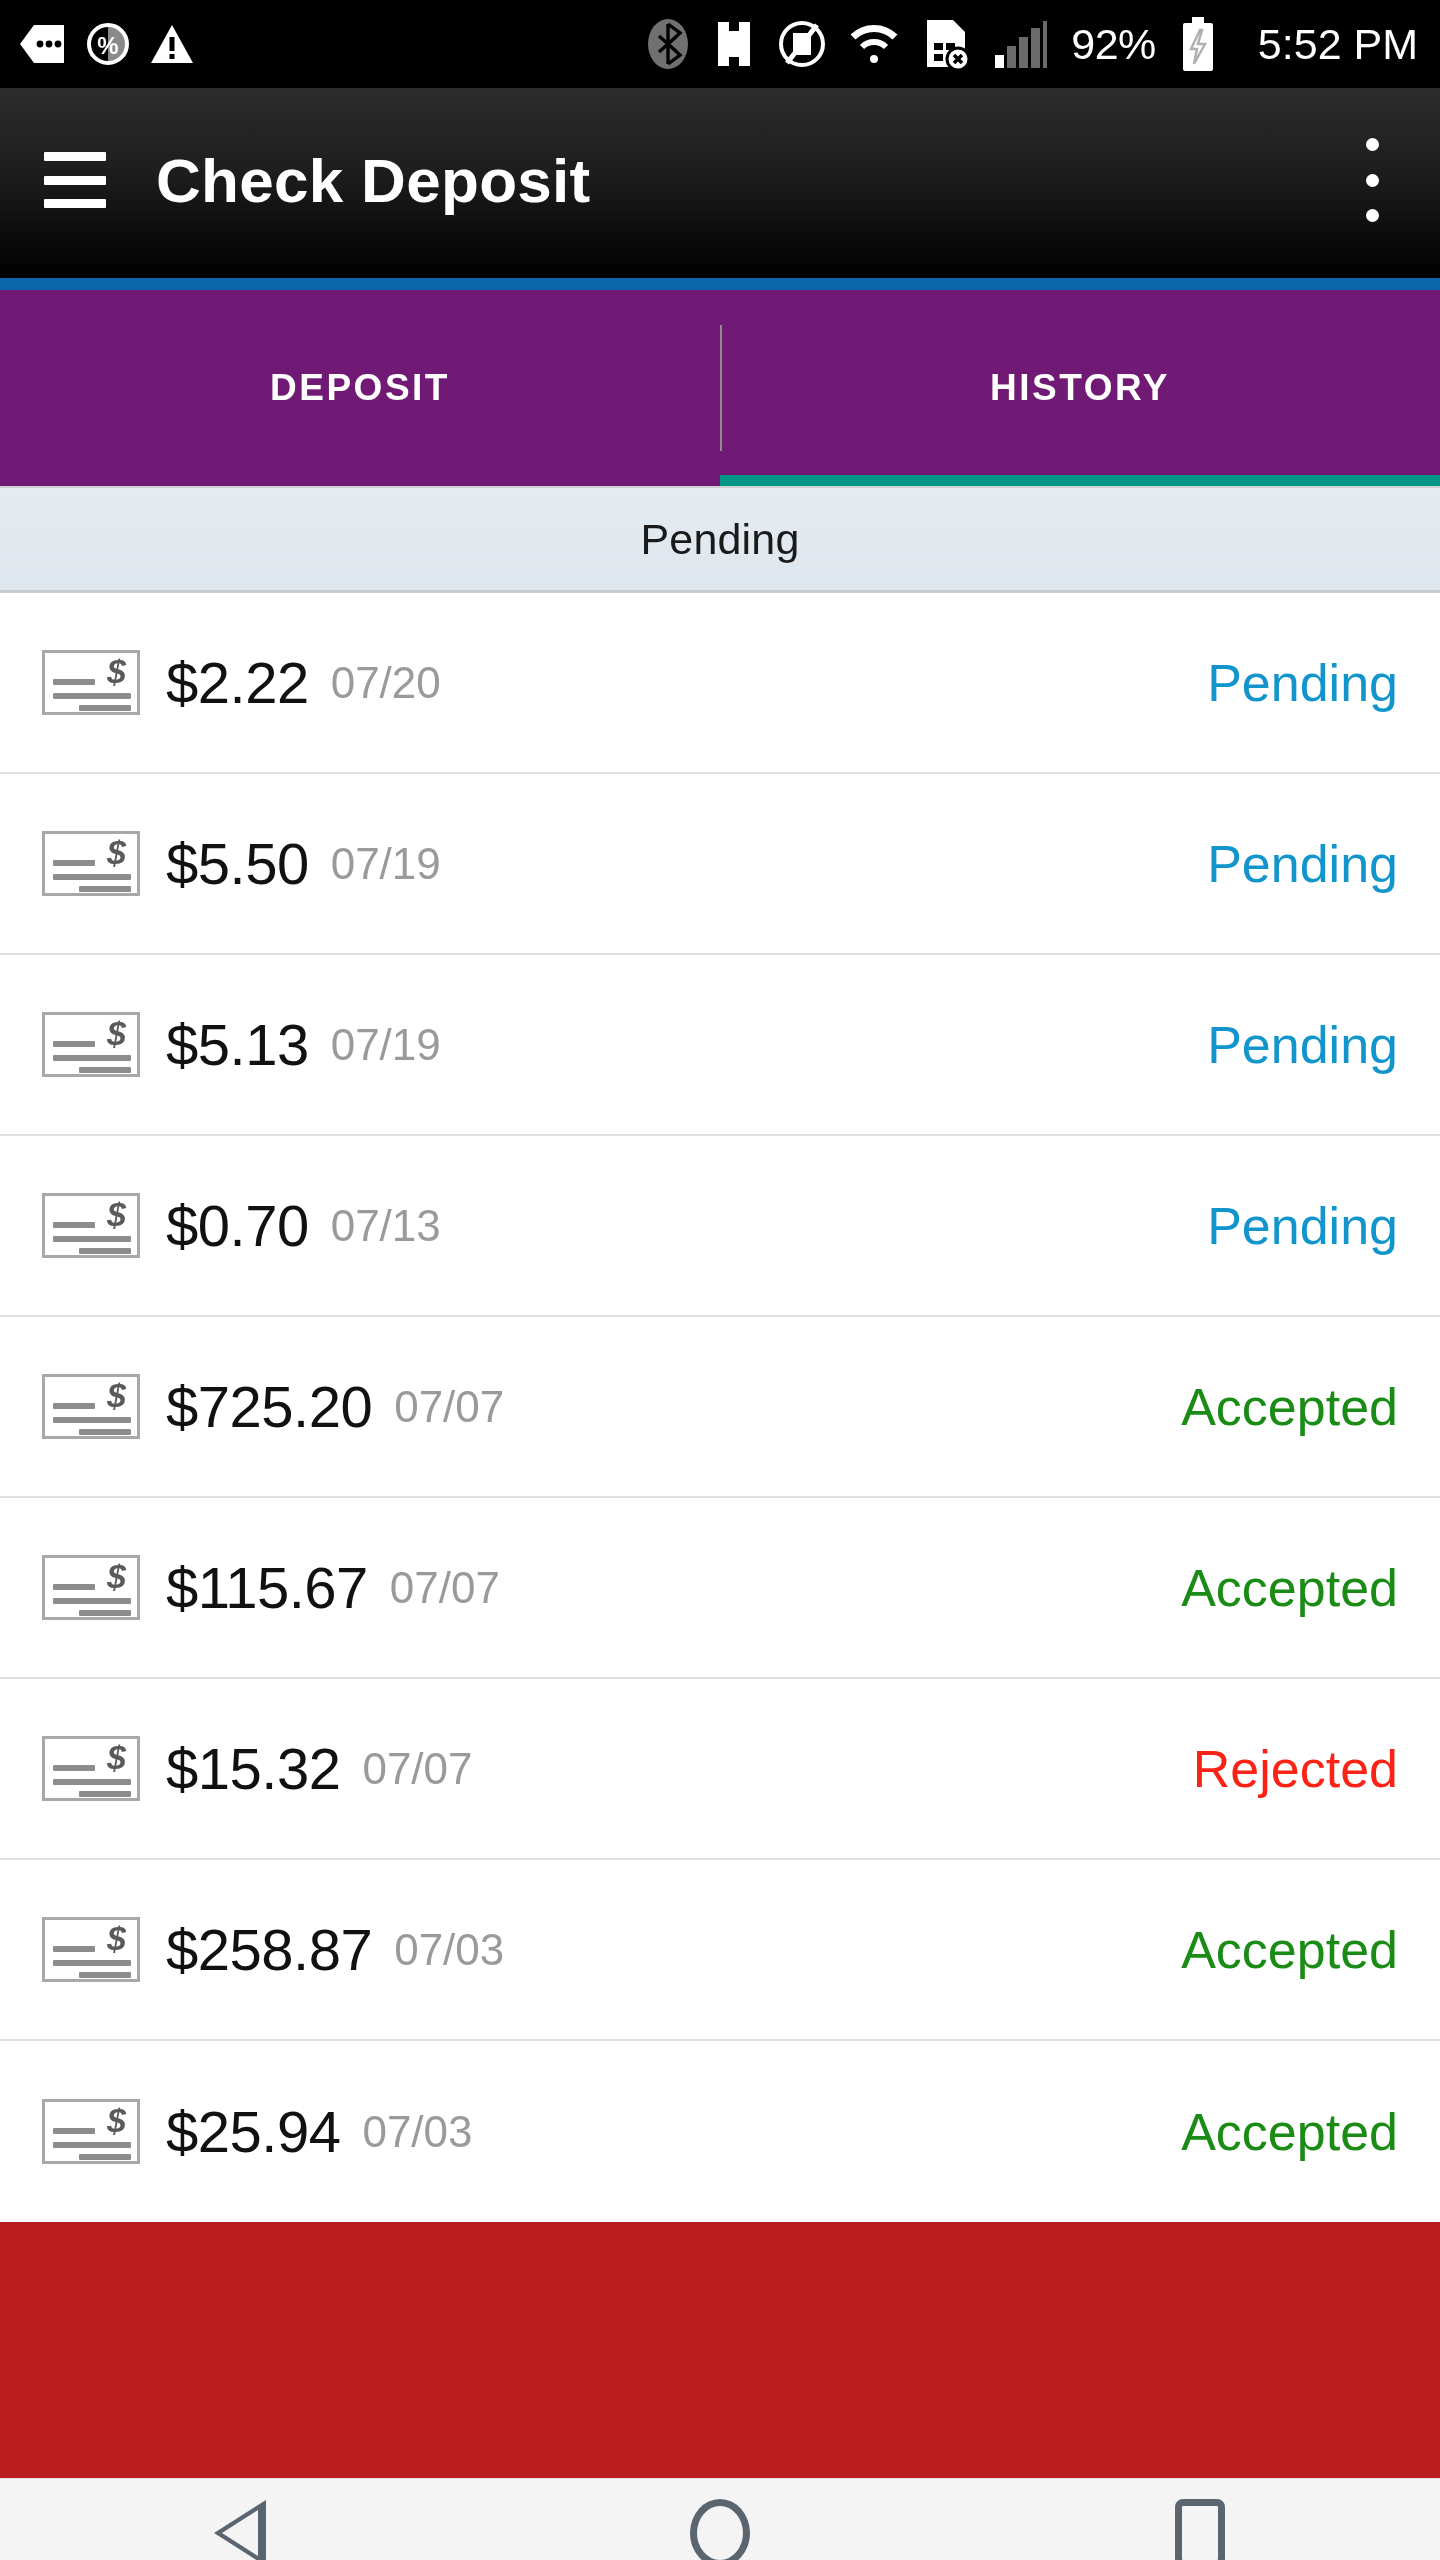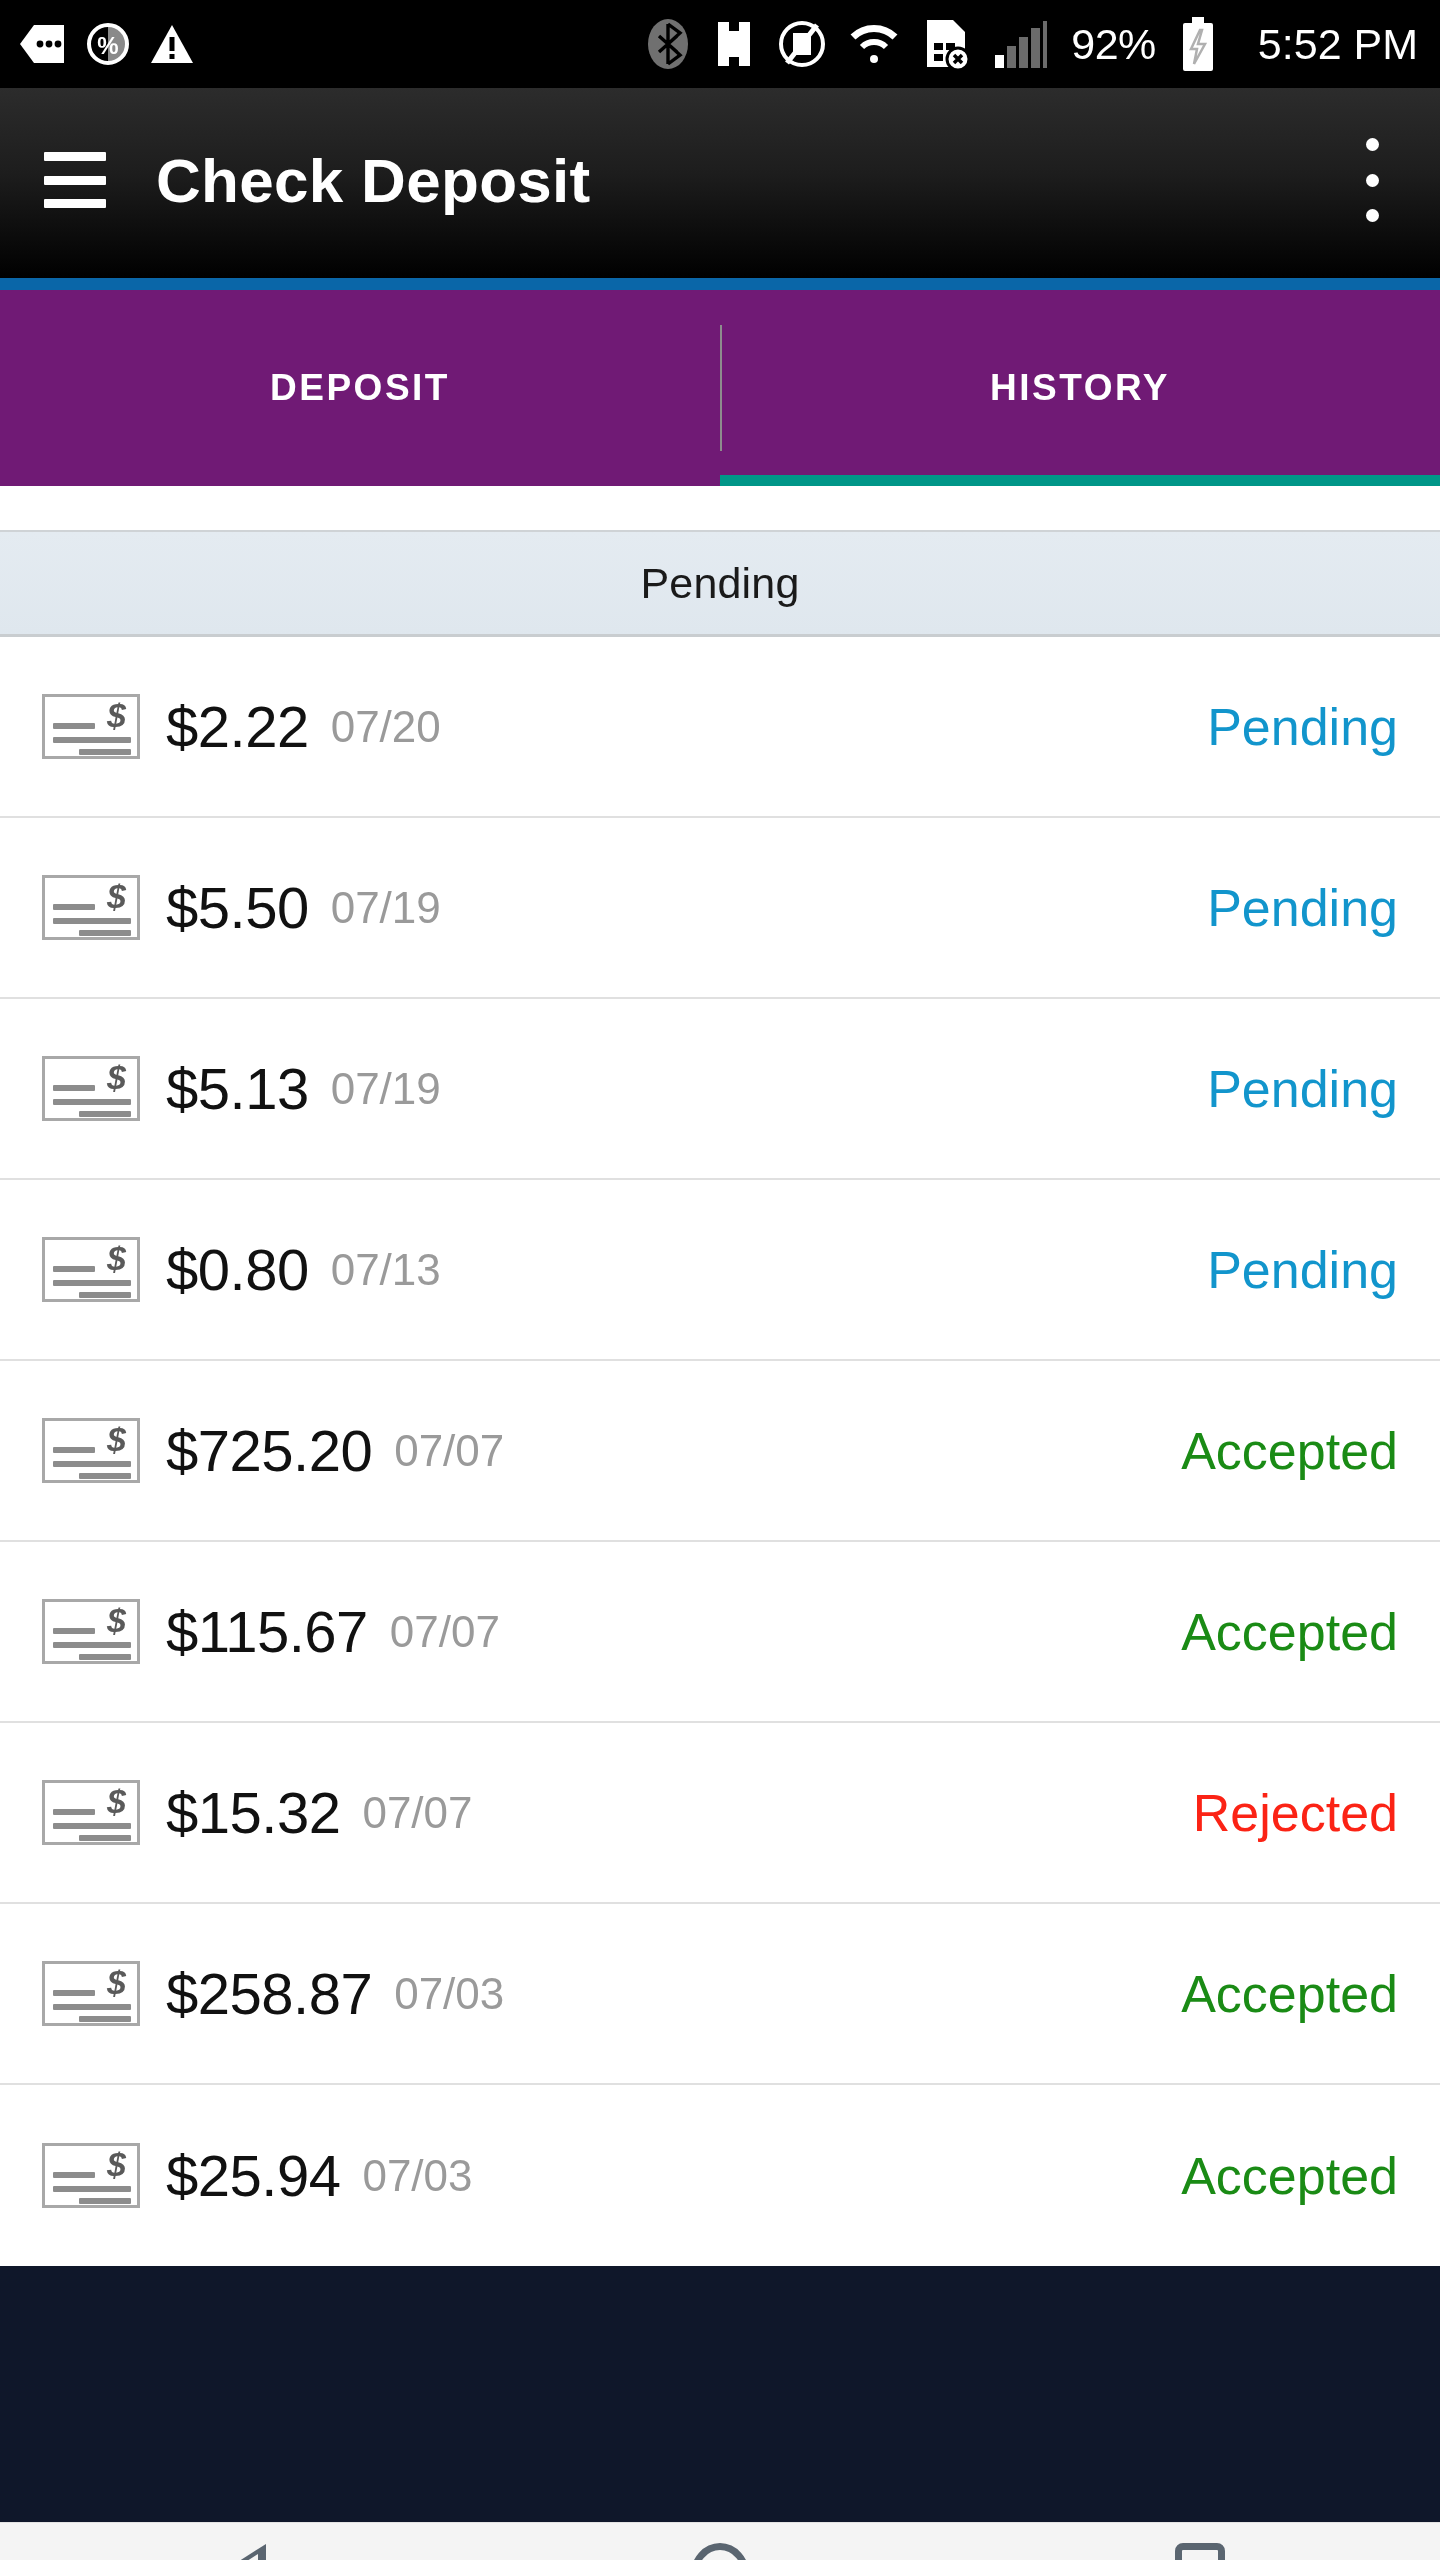--- a/index.html
+++ b/index.html
@@ -98,24 +98,23 @@
   .tab.active::after {
     content: "";
     position: absolute;
     left: 0; right: 0; bottom: 0;
     height: 11px;
     background: #009688;
   }
 
   
   #list {
-    background: #0f172a;
+    background: #b91c1c;
     height: 1992px;
     overflow: hidden;
-    margin-top: 44px;
   }
   .section-header {
     height: 107px;
     background: linear-gradient(to bottom, #e4ebf1 0%, #dfe7ee 100%);
     border-top: 2px solid #cfd3d6;
     border-bottom: 3px solid #c9cdd0;
     display: flex; align-items: center; justify-content: center;
   }
   .section-header-label {
     font-size: 43px;
@@ -371,21 +370,21 @@
     <span class="status pending">Pending</span>
   </div>
 
   <div class="row">
     <span class="check-icon">
       <i class="ln ln1"></i>
         <i class="ln ln2"></i>
         <i class="ln ln3"></i>
         <i class="dollar">$</i>
     </span>
-    <span class="amount">$0.80</span>
+    <span class="amount">$0.70</span>
     <span class="date">07/13</span>
     <span class="status pending">Pending</span>
   </div>
 
 
   <div class="row">
     <span class="check-icon">
       <i class="ln ln1"></i>
         <i class="ln ln2"></i>
         <i class="ln ln3"></i>

